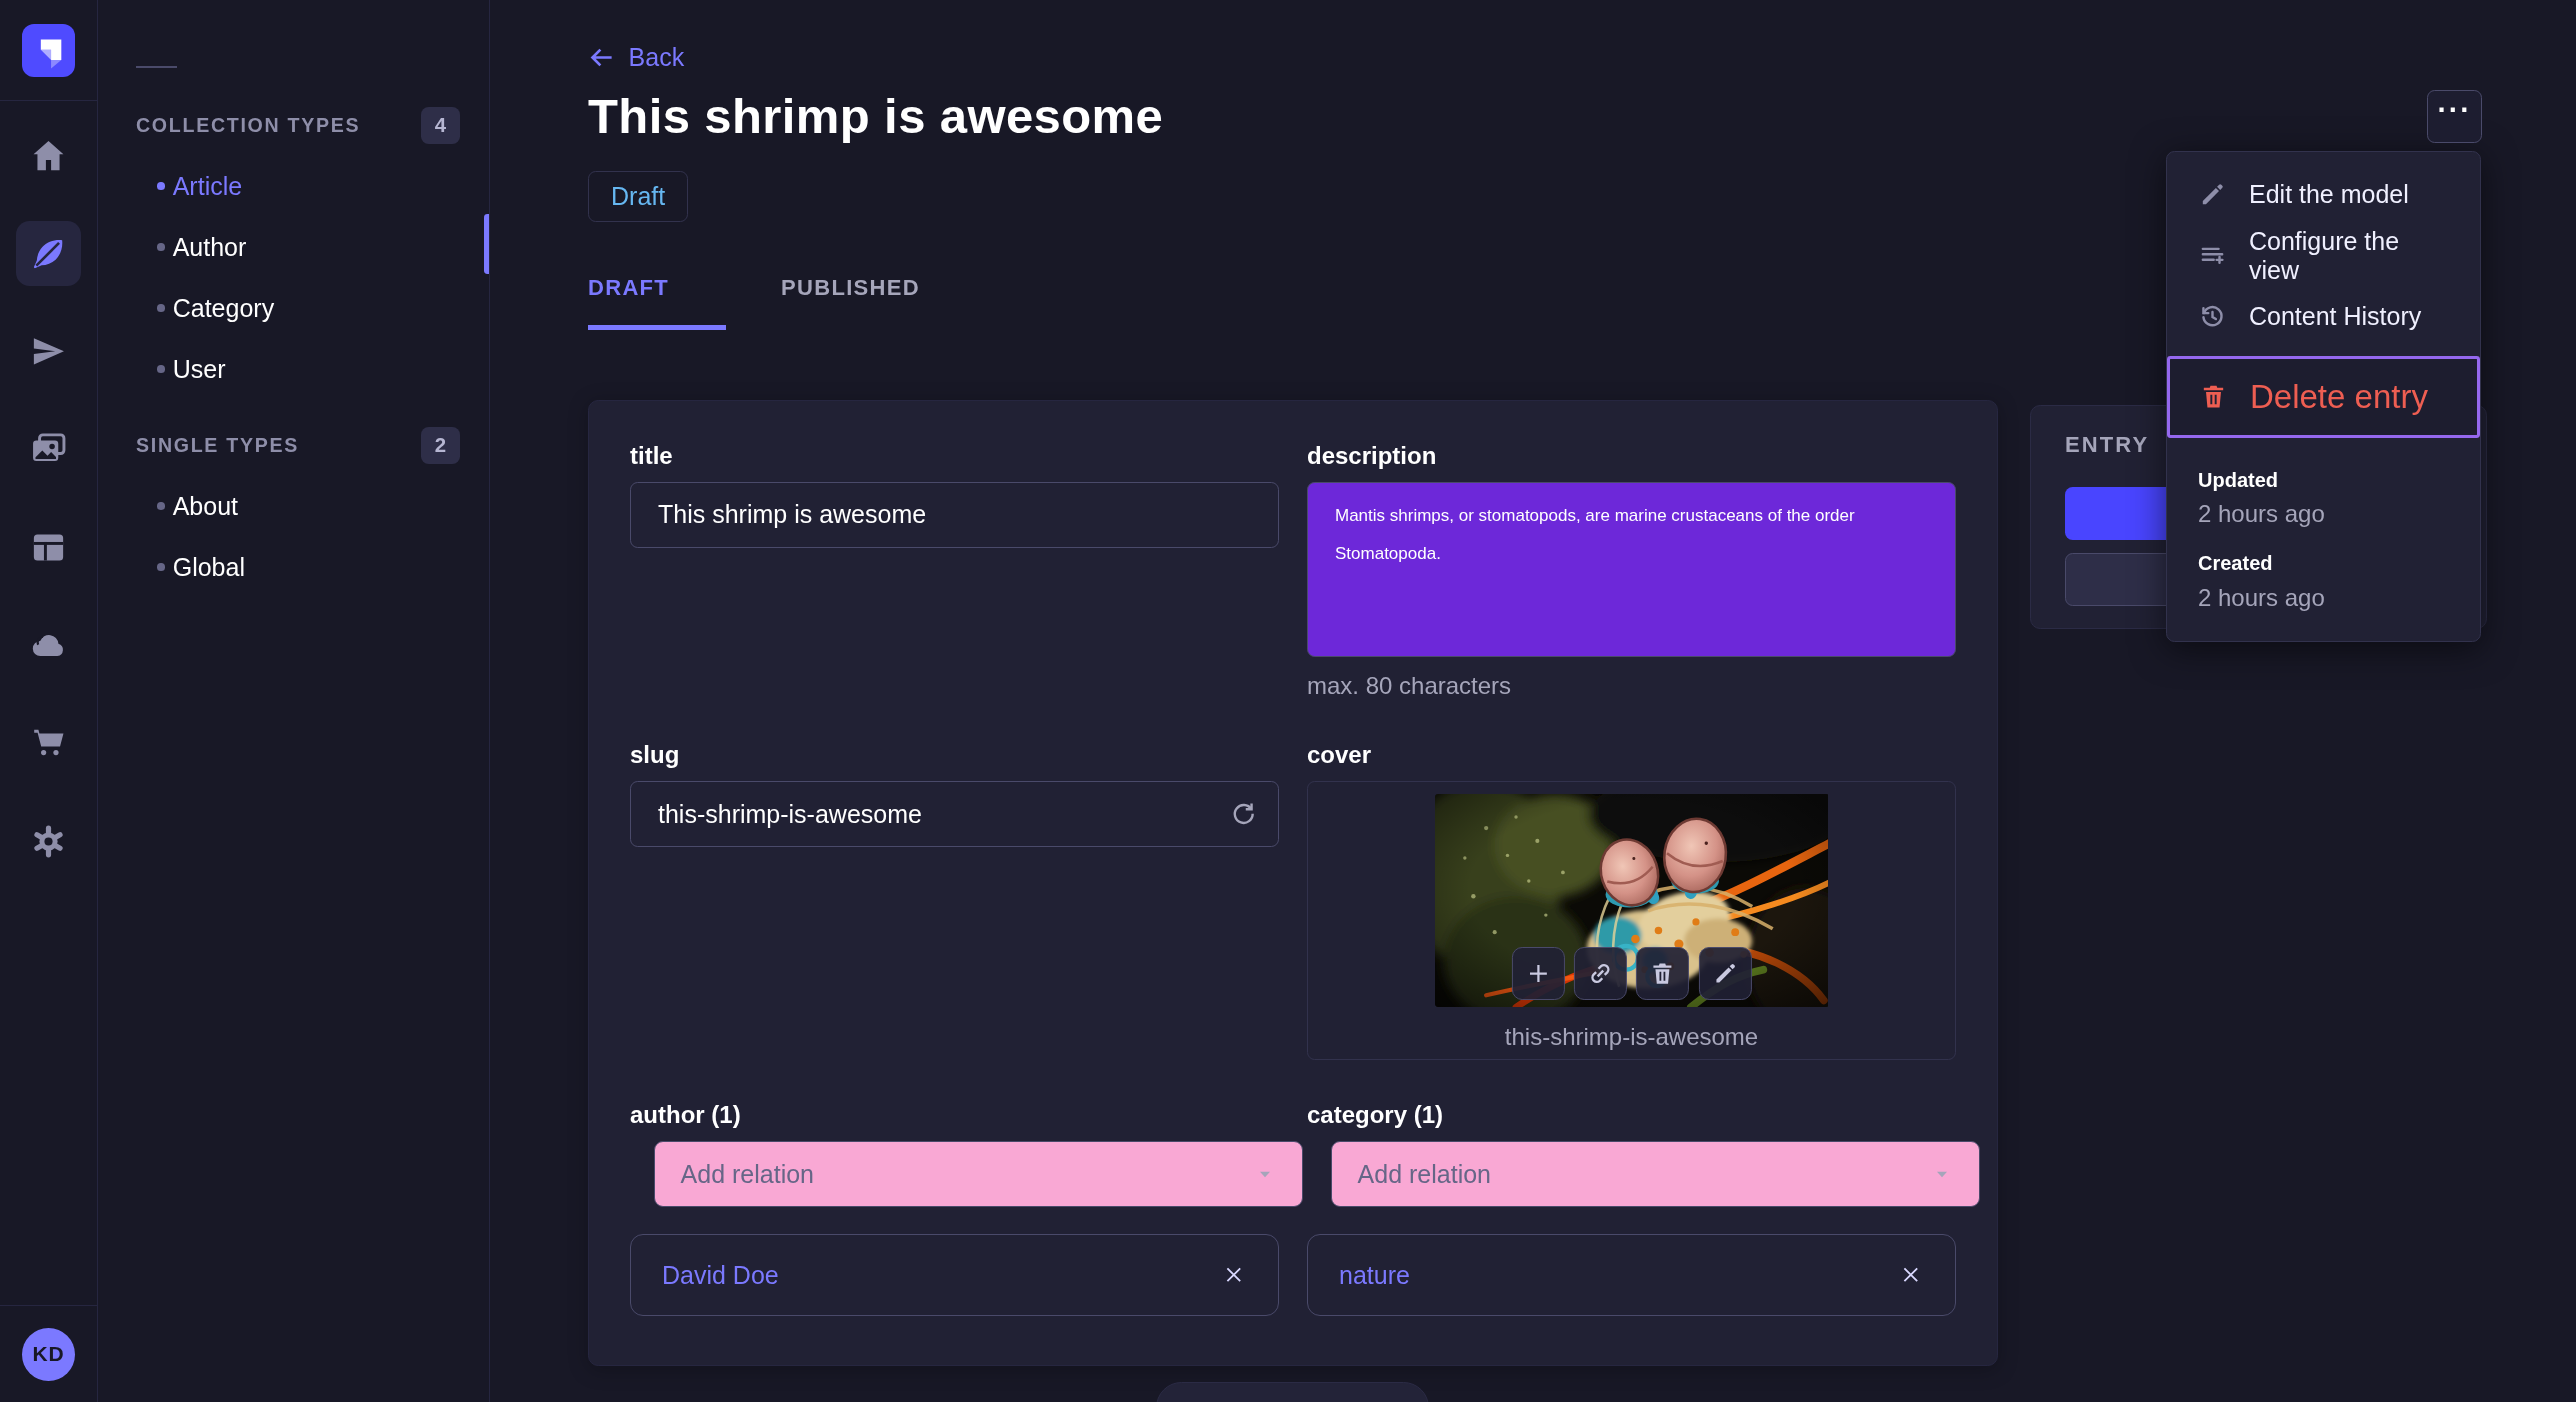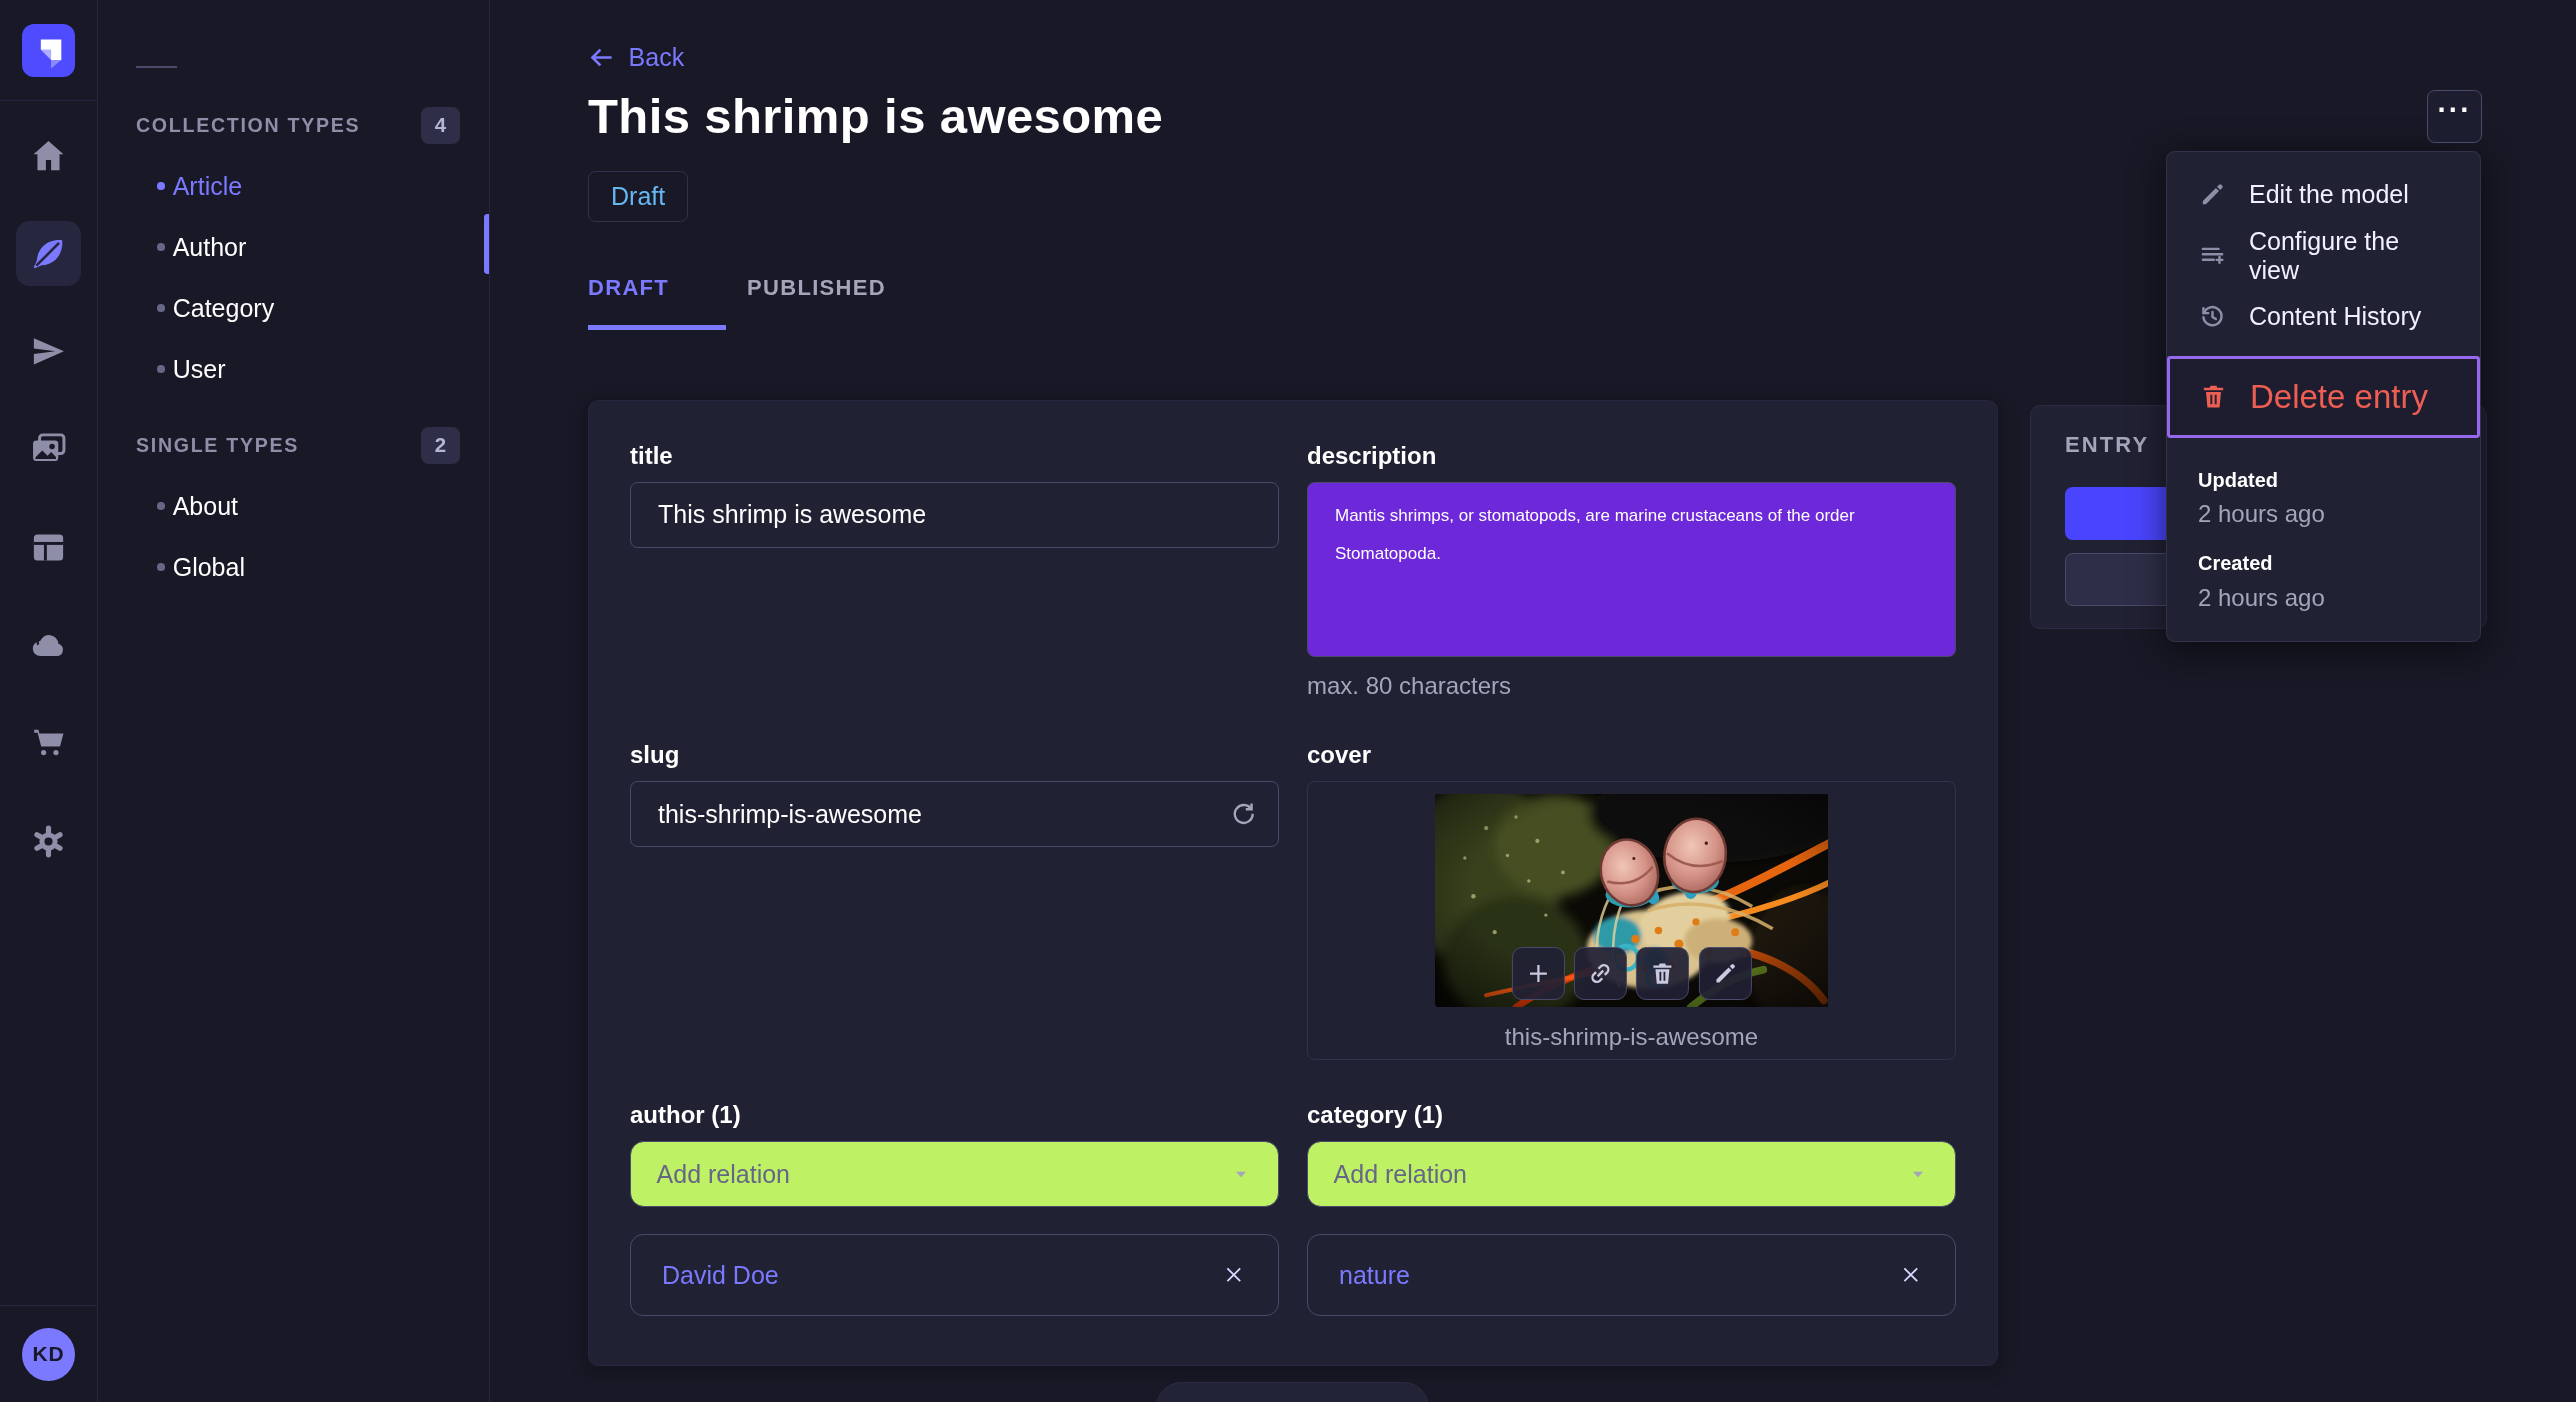--- a/index.html
+++ b/index.html
@@ -37,41 +37,41 @@
 
   
   .main { position:absolute; left:492px; top:0; right:0; height:1402px; padding:43px 0 0 96px; }
   .back-link { display:inline-flex; align-items:center; gap:13.6px; color:#7b79ff; font-size:25px; cursor:pointer; }
   .back-link svg { width:27px; height:27px; }
   .page-title { margin-top:13.6px; font-size:49px; font-weight:bold; color:#ffffff; letter-spacing:0.4px; }
   .status-badge { display:inline-block; margin-top:27px; padding:10.2px 22px; border:1.7px solid #32324d; border-radius:7.7px; color:#66b7f1; font-size:25px; }
   .tabs { margin-top:53px; display:flex; gap:21px; }
   .tab { font-size:22px; font-weight:bold; letter-spacing:1.3px; color:#a5a5ba; padding-bottom:24px; border-bottom:5.1px solid transparent; cursor:pointer; }
   .tab.active { color:#7b79ff; border-bottom-color:#7b79ff; padding-right:57px; }
-  .tab.inactive { }
+  .tab.inactive { margin-left:34px; }
 
   
   .panel { margin-top:70px; width:1410px; background:#212134; border:1.7px solid #262640; border-radius:10.2px; padding:41px 41px 49px 41px; box-shadow:0 3.4px 20.4px rgba(0,0,0,0.25); display:grid; grid-template-columns:1fr 1fr; column-gap:28px; row-gap:41px; align-items:start; }
   .field-label { font-size:24px; font-weight:bold; color:#ffffff; margin-bottom:12px; }
   .text-input { width:100%; height:66px; background:#212134; border:1.7px solid #4a4a6a; border-radius:7.7px; color:#ffffff; font-size:25px; padding:0 27px; font-family:"Liberation Sans", sans-serif; outline:none; }
   .input-wrap { position:relative; }
   .input-wrap .text-input { padding-right:85px; }
   .regen-btn { position:absolute; right:22px; top:50%; transform:translateY(-50%); background:none; border:none; cursor:pointer; }
   .textarea { width:100%; height:175px; background:#6d28d9; border:1.7px solid #4a4a6a; border-radius:7.7px; color:#ffffff; font-size:17px; line-height:38px; padding:14px 27px; }
   .hint { margin-top:15.3px; font-size:24px; color:#a5a5ba; }
 
   .cover-box { width:100%; height:279px; border:1.7px solid #32324d; border-radius:7.7px; display:flex; flex-direction:column; align-items:center; padding-top:12px; }
   .cover-media { position:relative; width:394px; height:213px; border-radius:3.4px; overflow:hidden; cursor:pointer; }
   .cover-media svg.art { position:absolute; inset:0; }
   .cover-actions { position:absolute; left:50%; bottom:6.8px; transform:translateX(-50%); display:flex; gap:9.4px; }
   .cover-btn { width:53px; height:53px; background:rgba(33,33,52,0.92); border:1.7px solid #4a4a6a; border-radius:10.2px; display:flex; align-items:center; justify-content:center; cursor:pointer; }
   .cover-btn svg { width:27px; height:27px; }
   .cover-caption { margin-top:15.3px; font-size:24px; color:#a5a5ba; }
 
-  .rel-select { width:100%; height:66px; background:#bef264; border:1.7px solid #4a4a6a; border-radius:14px; display:flex; align-items:center; justify-content:space-between; padding:0 25.6px; cursor:pointer; }
+  .rel-select { width:100%; height:66px; background:#f9a8d4; border:1.7px solid #4a4a6a; border-radius:9px; display:flex; align-items:center; justify-content:space-between; padding:0 25.6px; cursor:pointer;margin-left:24px; }
   .rel-placeholder { color:#666687; font-size:25px; }
   .rel-card { margin-top:27px; width:100%; height:82px; border:1.7px solid #4a4a6a; border-radius:13px; display:flex; align-items:center; justify-content:space-between; padding:2px 31px; background:#212134; }
   .rel-link { color:#7b79ff; font-size:25px; cursor:pointer; }
   .x-btn { background:none; border:none; cursor:pointer; display:flex; }
 
   
   .entry-panel { position:absolute; left:2030px; top:405px; width:457px; height:224px; background:#212134; border:1.7px solid #2b2b45; border-radius:10.2px; padding:25.6px 34px; z-index:1; }
   .entry-title { font-size:22px; font-weight:bold; letter-spacing:2.1px; color:#a5a5ba; }
   .entry-btn { width:100%; height:53px; border-radius:7.7px; border:none; cursor:pointer; display:block; }
   .entry-btn.primary { margin-top:29px; background:#4945ff; }

